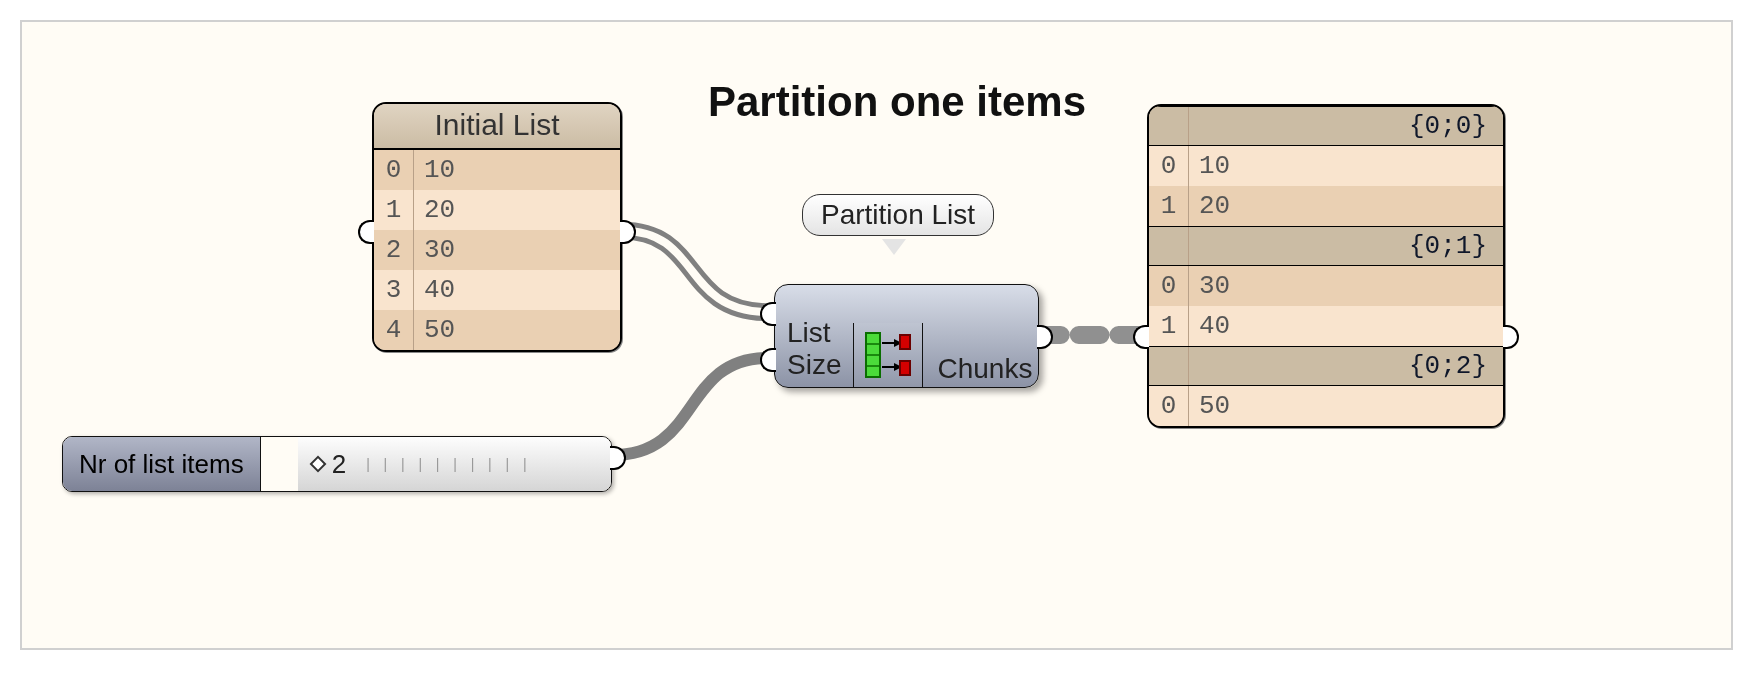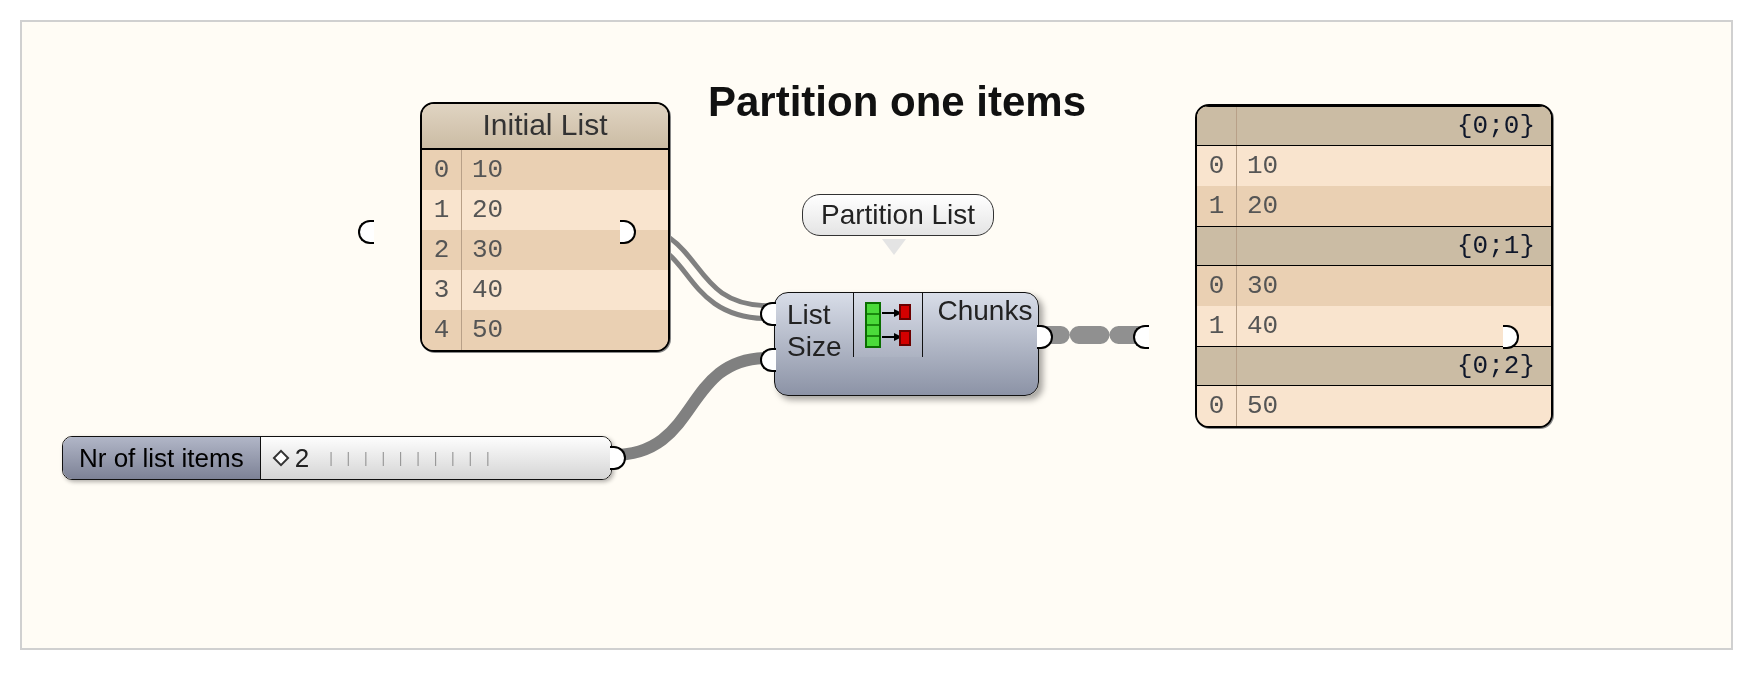--- a/index.html
+++ b/index.html
@@ -27,21 +27,20 @@
   }
 
   
   .panel {
     position: absolute;
     background: #f9e4ce;
     border: 2px solid #000;
     border-radius: 14px;
     overflow: hidden;
     box-shadow: 1px 1px 0 #888;
-    margin-left: 48px;
   }
   .panel-title {
     text-align: center;
     font-size: 30px;
     color: #333;
     border-bottom: 2px solid #000;
     padding: 4px 0 6px;
     background: linear-gradient(#e0d4c2, #cbbca4);
   }
   .panel-row {
@@ -123,22 +122,21 @@
   }
 
   
   .component {
     position: absolute;
     background: linear-gradient(#d8dde8, #8c93a6);
     border: 1.5px solid #111;
     border-radius: 14px;
     box-shadow: 4px 4px 6px rgba(0,0,0,0.35);
     display: flex;
-    align-items: flex-start;
-    margin-top: 8px;
+    align-items: flex-end;
   }
   .comp-col {
     display: flex;
     flex-direction: column;
     justify-content: space-around;
     padding: 6px 12px;
   }
   .comp-label {
     font-size: 28px;
     color: #222;
@@ -157,25 +155,26 @@
     align-items:center;
     padding: 2px 14px;
     font-size: 28px;
     color: #222;
   }
 
   
   .slider {
     position: absolute;
     display:flex;
-    height: 44px;
+    height: 56px;
     border: 1.5px solid #111;
     border-radius: 10px;
     overflow:hidden;
     box-shadow: 2px 2px 4px rgba(0,0,0,0.3);
+    gap: 37px;
   }
   .slider-label {
     background: linear-gradient(#b1b6c7, #7d8296);
     color: #000;
     font-size: 26px;
     padding: 4px 16px;
     border-right: 1.5px solid #111;
     display:flex;
     align-items:center;
   }

